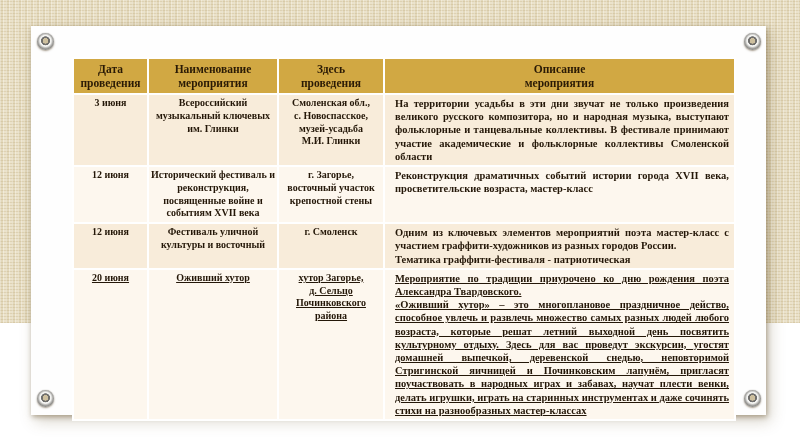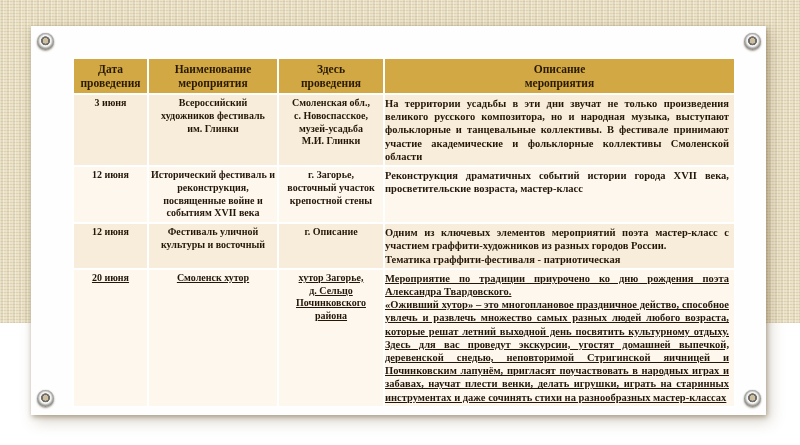--- a/index.html
+++ b/index.html
@@ -70,21 +70,21 @@
   .events tbody tr.r1 { height: 59px; }
   .events tbody tr.r2 { height: 53px; }
   .events tbody tr.r3 { height: 42px; }
   .events tbody tr.r4 { height: 134px; text-decoration: underline; }
 
   td.c-date, td.c-name, td.c-place { text-align: center; white-space: pre-line; }
   td.c-desc {
     font-size: 10.5px; line-height: 13.2px;
     text-align: justify; text-justify: inter-word;
     white-space: pre-line;
-    padding: 2px 5px 2px 0;
+    padding: 2px 5px 2px 10px;
   }
 </style>
 </head>
 <body>
 
 <div class="stage">
   <div class="paper">
 
     <div class="grommet g-tl"></div>
     <div class="grommet g-tr"></div>
@@ -107,21 +107,21 @@
           <th>Здесь
 проведения</th>
           <th>Описание
 мероприятия</th>
         </tr>
       </thead>
       <tbody>
         <tr class="r1">
           <td class="c-date">3 июня</td>
           <td class="c-name">Всероссийский
-художников фестиваль
+музыкальный ключевых
 им. Глинки</td>
           <td class="c-place">Смоленская обл.,
 с. Новоспасское,
 музей-усадьба
 М.И. Глинки</td>
           <td class="c-desc">На территории усадьбы в эти дни звучат не только произведения великого русского композитора, но и народная музыка, выступают фольклорные и танцевальные коллективы. В фестивале принимают участие академические и фольклорные коллективы Смоленской области</td>
         </tr>
         <tr class="r2">
           <td class="c-date">12 июня</td>
           <td class="c-name">Исторический фестиваль и
@@ -130,27 +130,27 @@
 событиям XVII века</td>
           <td class="c-place">г. Загорье,
 восточный участок
 крепостной стены</td>
           <td class="c-desc">Реконструкция драматичных событий истории города XVII века, просветительские возраста, мастер-класс</td>
         </tr>
         <tr class="r3">
           <td class="c-date">12 июня</td>
           <td class="c-name">Фестиваль уличной
 культуры и восточный</td>
-          <td class="c-place">г. Описание</td>
+          <td class="c-place">г. Смоленск</td>
           <td class="c-desc">Одним из ключевых элементов мероприятий поэта мастер-класс с участием граффити-художников из разных городов России.
 Тематика граффити-фестиваля - патриотическая</td>
         </tr>
         <tr class="r4">
           <td class="c-date">20 июня</td>
-          <td class="c-name">Смоленск хутор</td>
+          <td class="c-name">Оживший хутор</td>
           <td class="c-place">хутор Загорье,
 д. Сельцо
 Починковского
 района</td>
           <td class="c-desc">Мероприятие по традиции приурочено ко дню рождения поэта Александра Твардовского.
 «Оживший хутор» – это многоплановое праздничное действо, способное увлечь и развлечь множество самых разных людей любого возраста, которые решат летний выходной день посвятить культурному отдыху. Здесь для вас проведут экскурсии, угостят домашней выпечкой, деревенской снедью, неповторимой Стригинской яичницей и Починковским лапунём, пригласят поучаствовать в народных играх и забавах, научат плести венки, делать игрушки, играть на старинных инструментах и даже сочинять стихи на разнообразных мастер-классах</td>
         </tr>
       </tbody>
     </table>
 

